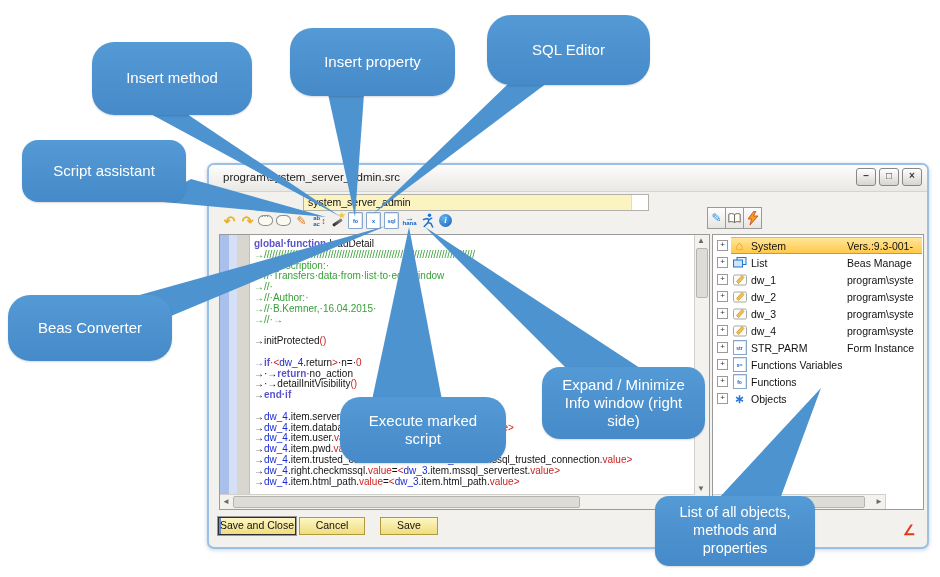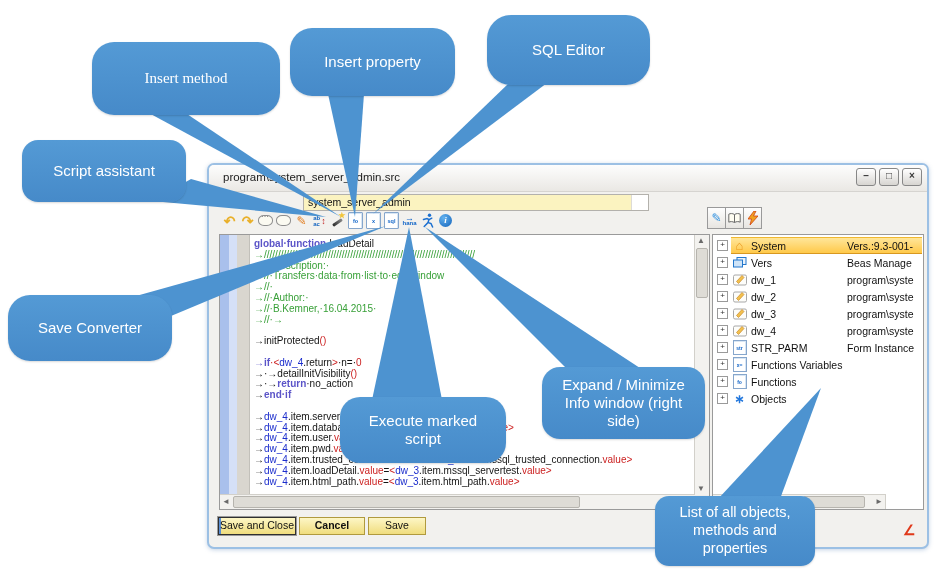--- a/index.html
+++ b/index.html
@@ -86,21 +86,21 @@
        font-size:10.5px;text-align:center;line-height:15px;color:#111;cursor:pointer;}
   .btn.primary{border:1px solid #2f2f2f;box-shadow:inset 2px 0 0 #5b8fd4,0 0 0 1px #9a9a9a;}
   .resize{position:absolute;left:694px;top:357px;color:#e0391a;font-weight:bold;font-size:14px;cursor:pointer;}
 
   
   .tails{position:absolute;left:0;top:0;width:940px;height:577px;z-index:5;pointer-events:none;}
   .callout{position:absolute;z-index:6;background:linear-gradient(#549ad5,#468ac9);color:#fff;
            display:flex;align-items:center;justify-content:center;text-align:center;
            font-size:15px;line-height:1.22;padding:6px 10px;box-sizing:border-box;box-shadow:0 1px 2px rgba(0,0,0,.15);}
   #co-script{left:22px;top:140px;width:164px;height:62px;border-radius:16px;}
-  #co-method{left:92px;top:42px;width:188px;height:73px;border-radius:22px;font-family:Liberation Serif, serif;}
+  #co-method{left:92px;top:42px;width:160px;height:73px;border-radius:22px;}
   #co-property{left:290px;top:28px;width:165px;height:68px;border-radius:22px;}
   #co-sql{left:487px;top:15px;width:163px;height:70px;border-radius:24px;}
   #co-hana{left:8px;top:295px;width:164px;height:66px;border-radius:22px;}
   #co-exec{left:340px;top:397px;width:166px;height:66px;border-radius:20px;}
   #co-expand{left:542px;top:367px;width:163px;height:72px;border-radius:18px;}
   #co-list{left:655px;top:496px;width:160px;height:70px;border-radius:14px;font-size:14.5px;}
 </style>
 </head>
 <body>
 
@@ -199,30 +199,30 @@
         <div class="cl"><span class="cm">→//·Description:·</span></div>
         <div class="cl"><span class="cm">→//·Transfers·data·from·list·to·edit·window</span></div>
         <div class="cl"><span class="cm">→//·</span></div>
         <div class="cl"><span class="cm">→//·Author:·</span></div>
         <div class="cl"><span class="cm">→//·B.Kemner,·16.04.2015·</span></div>
         <div class="cl"><span class="cm">→//·→</span></div>
         <div class="cl">&nbsp;</div>
         <div class="cl"><span class="bk">→initProtected</span><span class="rd">()</span></div>
         <div class="cl">&nbsp;</div>
         <div class="cl"><span class="kw">→if</span><span class="rd">·&lt;</span><span class="id">dw_4</span><span class="bk">.return</span><span class="rd">&gt;</span><span class="bk">·n=·</span><span class="rd">0</span></div>
+        <div class="cl"><span class="bk">→·→</span><span class="kw">return</span><span class="bk">·no_action</span></div>
         <div class="cl"><span class="bk">→·→detailInitVisibility</span><span class="rd">()</span></div>
-        <div class="cl"><span class="bk">→·→</span><span class="kw">return</span><span class="bk">·no_action</span></div>
         <div class="cl"><span class="bk">→</span><span class="kw">end·if</span></div>
         <div class="cl">&nbsp;</div>
         <div class="cl"><span class="bk">→</span><span class="id">dw_4</span><span class="bk">.item.server.</span><span class="rd">value</span><span class="bk">=</span><span class="rd">&lt;</span><span class="id">dw_3</span><span class="bk">.item.server.</span><span class="rd">value&gt;</span></div>
         <div class="cl"><span class="bk">→</span><span class="id">dw_4</span><span class="bk">.item.database.</span><span class="rd">value</span><span class="bk">=</span><span class="rd">&lt;</span><span class="id">dw_3</span><span class="bk">.item.database.</span><span class="rd">value&gt;</span></div>
         <div class="cl"><span class="bk">→</span><span class="id">dw_4</span><span class="bk">.item.user.</span><span class="rd">value</span><span class="bk">=</span><span class="rd">&lt;</span><span class="id">dw_3</span><span class="bk">.item.user.</span><span class="rd">value&gt;</span></div>
         <div class="cl"><span class="bk">→</span><span class="id">dw_4</span><span class="bk">.item.pwd.</span><span class="rd">value</span><span class="bk">=</span><span class="rd">&lt;</span><span class="id">dw_3</span><span class="bk">.item.pwd.</span><span class="rd">value&gt;</span></div>
         <div class="cl"><span class="bk">→</span><span class="id">dw_4</span><span class="bk">.item.trusted_connection.</span><span class="rd">value</span><span class="bk">=</span><span class="rd">&lt;</span><span class="id">dw_3</span><span class="bk">.item.mssql_trusted_connection.</span><span class="rd">value&gt;</span></div>
-        <div class="cl"><span class="bk">→</span><span class="id">dw_4</span><span class="bk">.item.loadDetail.</span><span class="rd">value</span><span class="bk">=</span><span class="rd">&lt;</span><span class="id">dw_3</span><span class="bk">.item.mssql_servertest.</span><span class="rd">value&gt;</span></div>
+        <div class="cl"><span class="bk">→</span><span class="id">dw_4</span><span class="bk">.right.checkmssql.</span><span class="rd">value</span><span class="bk">=</span><span class="rd">&lt;</span><span class="id">dw_3</span><span class="bk">.item.mssql_servertest.</span><span class="rd">value&gt;</span></div>
         <div class="cl"><span class="bk">→</span><span class="id">dw_4</span><span class="bk">.item.html_path.</span><span class="rd">value</span><span class="bk">=</span><span class="rd">&lt;</span><span class="id">dw_3</span><span class="bk">.item.html_path.</span><span class="rd">value&gt;</span></div>
       </div>
     <div class="vscroll">
       <span class="sarrow" style="top:0;left:0;">▲</span>
       <div class="vthumb"></div>
       <span class="sarrow" style="bottom:0;left:0;">▼</span>
     </div>
     <div class="hscroll">
       <span class="sarrow" style="left:0;top:1px;">◄</span>
       <div class="hthumb"></div>
@@ -240,21 +240,21 @@
           <span class="tvalue">Vers.:9.3-001-</span>
         </div>
         <div class="trow">
           <span class="plus">+</span>
           <span class="ti">
             <svg width="14" height="11" viewBox="0 0 14 11">
               <rect x="4" y="0.5" width="9" height="7" fill="#e8f2fc" stroke="#2277cc"></rect>
               <rect x="0.5" y="3" width="9" height="7" fill="#cfe4f8" stroke="#2277cc"></rect>
             </svg>
           </span>
-          <span class="tlabel">Vers</span>
+          <span class="tlabel">List</span>
           <span class="tvalue">Beas Manage</span>
         </div>
         <div class="trow">
           <span class="plus">+</span>
           <span class="ti">
             <svg width="14" height="13" viewBox="0 0 14 13">
               <rect x="0.5" y="2" width="13" height="10" rx="1.5" fill="#fdfdfa" stroke="#a8a8a8"></rect>
               <path d="M3.5,10 L9,4 L11,6 L5.5,12 Z" fill="#f2c14e" stroke="#c8882a" stroke-width="0.7" transform="translate(0,-1.5)"></path>
             </svg>
           </span>
@@ -326,36 +326,36 @@
         </div>
       </div>
     <div class="rhscroll">
       <span class="sarrow" style="left:0;top:1px;">◄</span>
       <div class="rhthumb"></div>
       <span class="sarrow" style="right:0;top:1px;">►</span>
     </div>
   </div>
 
   <div class="btn primary" style="left:9px;width:76px;">Save and Close</div>
-  <div class="btn" style="left:90px;width:64px;font-weight:bold;">Cancel</div>
-  <div class="btn" style="left:159px;width:56px;">Save</div>
+  <div class="btn" style="left:90px;width:64px;">Cancel</div>
+  <div class="btn" style="left:171px;width:56px;">Save</div>
   <div class="resize">∠</div>
 </div>
 
 <svg class="tails" viewBox="0 0 940 577">
   <polygon points="152,201 191,179 326,217" fill="#4d93d0"></polygon>
   <polygon points="147,112 184,112 341,217" fill="#4d93d0"></polygon>
   <polygon points="328,94 364,94 355,217" fill="#4d93d0"></polygon>
   <polygon points="509,83 547,83 373,214" fill="#4d93d0"></polygon>
   <polygon points="136,296 171,316 386,226" fill="#4d93d0"></polygon>
   <polygon points="372,400 442,400 409,227" fill="#4d93d0"></polygon>
   <polygon points="568,370 643,370 425,227" fill="#4d93d0"></polygon>
   <polygon points="718,499 780,499 821,388" fill="#4d93d0"></polygon>
 </svg>
 
 <div class="callout" id="co-script">Script assistant</div>
 <div class="callout" id="co-method">Insert method</div>
 <div class="callout" id="co-property">Insert property</div>
 <div class="callout" id="co-sql">SQL Editor</div>
-<div class="callout" id="co-hana">Save Converter</div>
+<div class="callout" id="co-hana">Beas Converter</div>
 <div class="callout" id="co-exec">Execute marked script</div>
 <div class="callout" id="co-expand">Expand / Minimize Info window (right side)</div>
 <div class="callout" id="co-list">List of all objects, methods and properties</div>
 
 </body></html>

